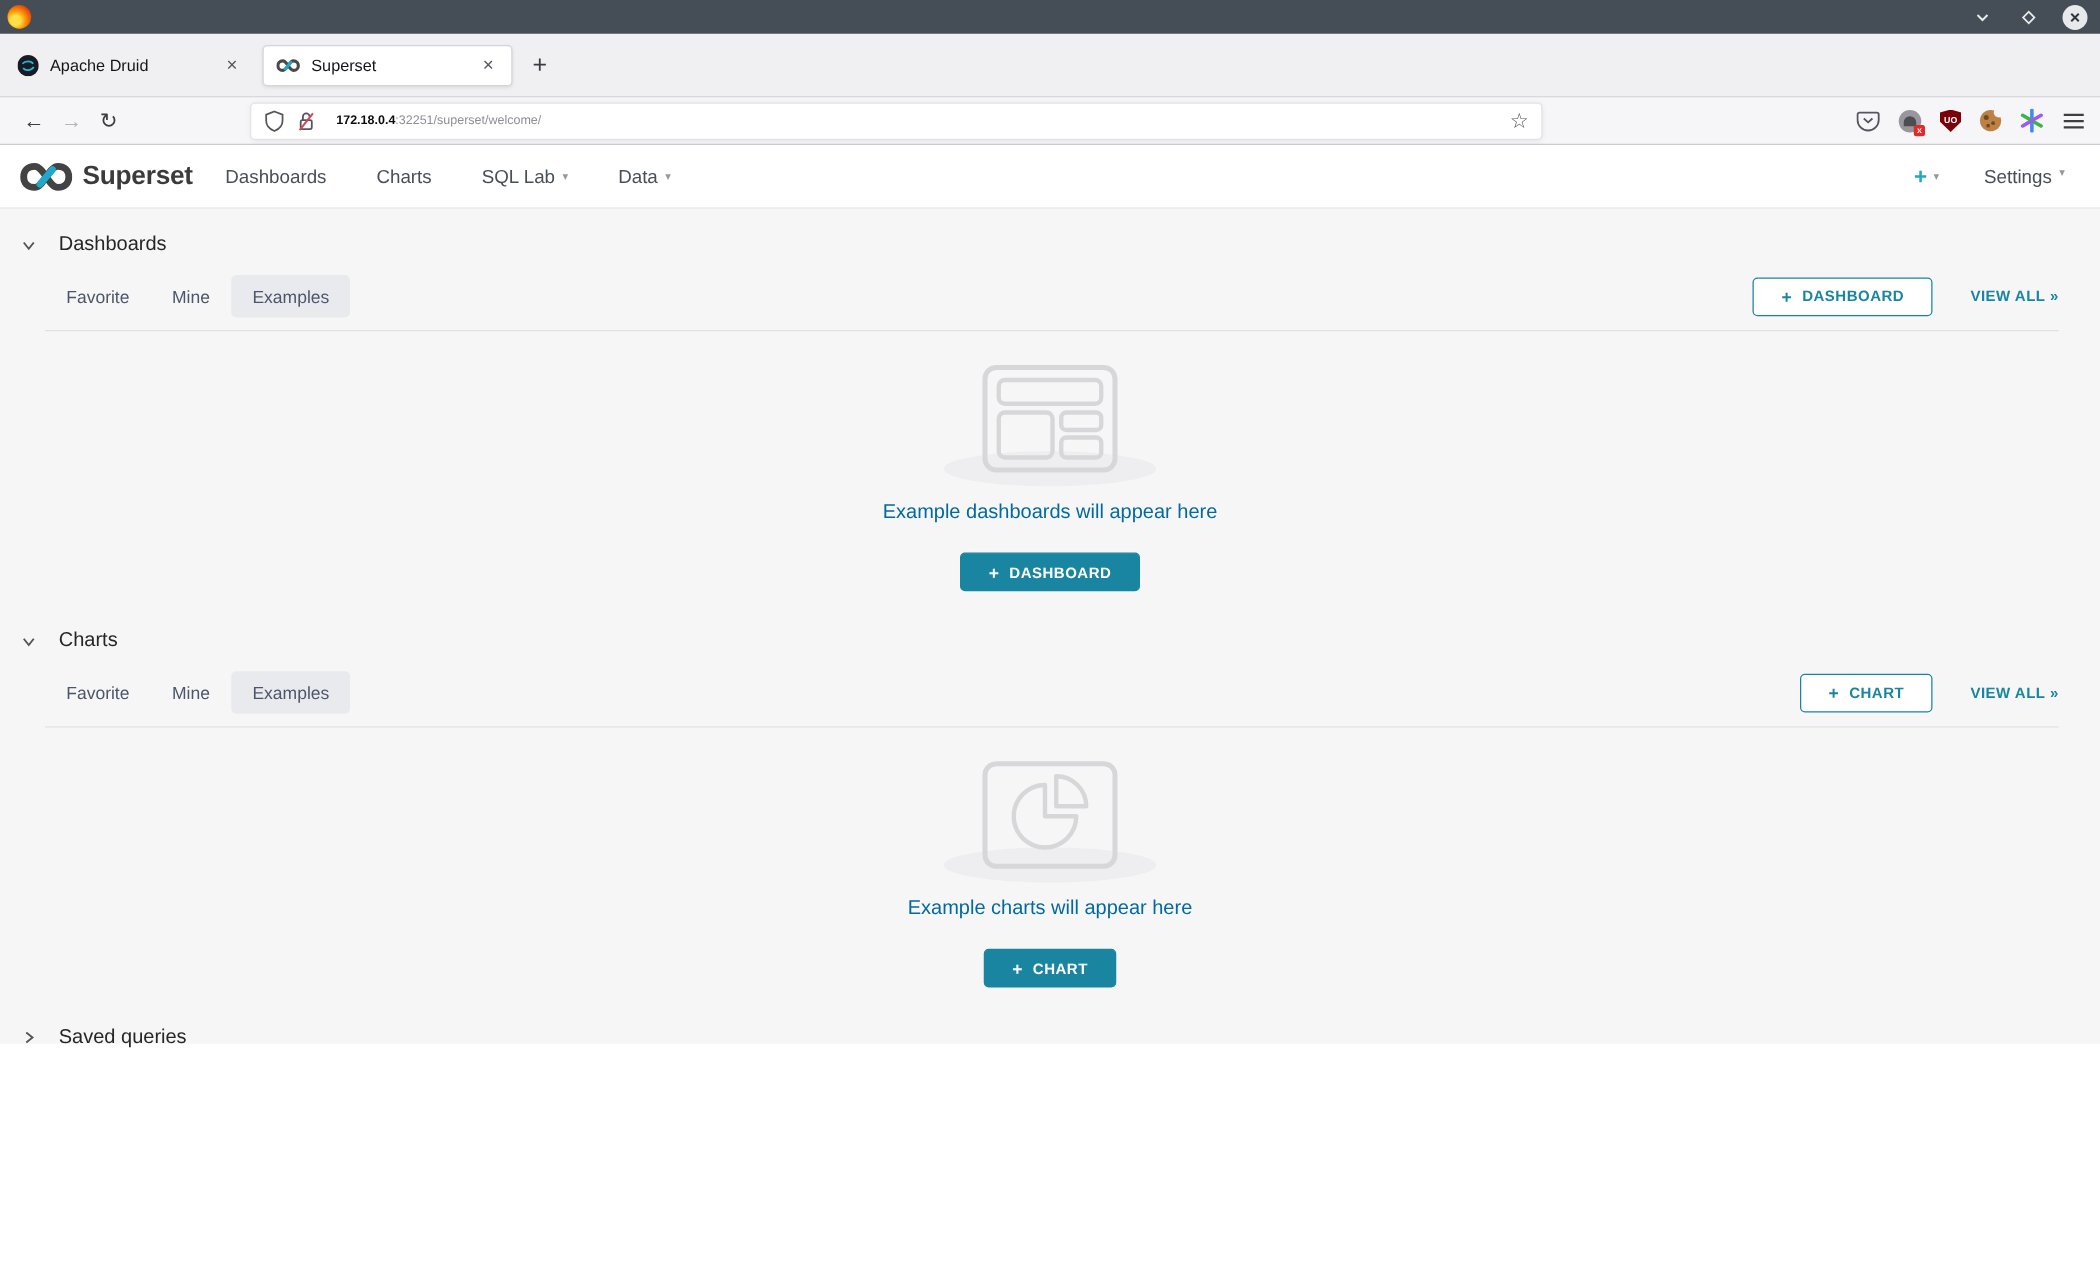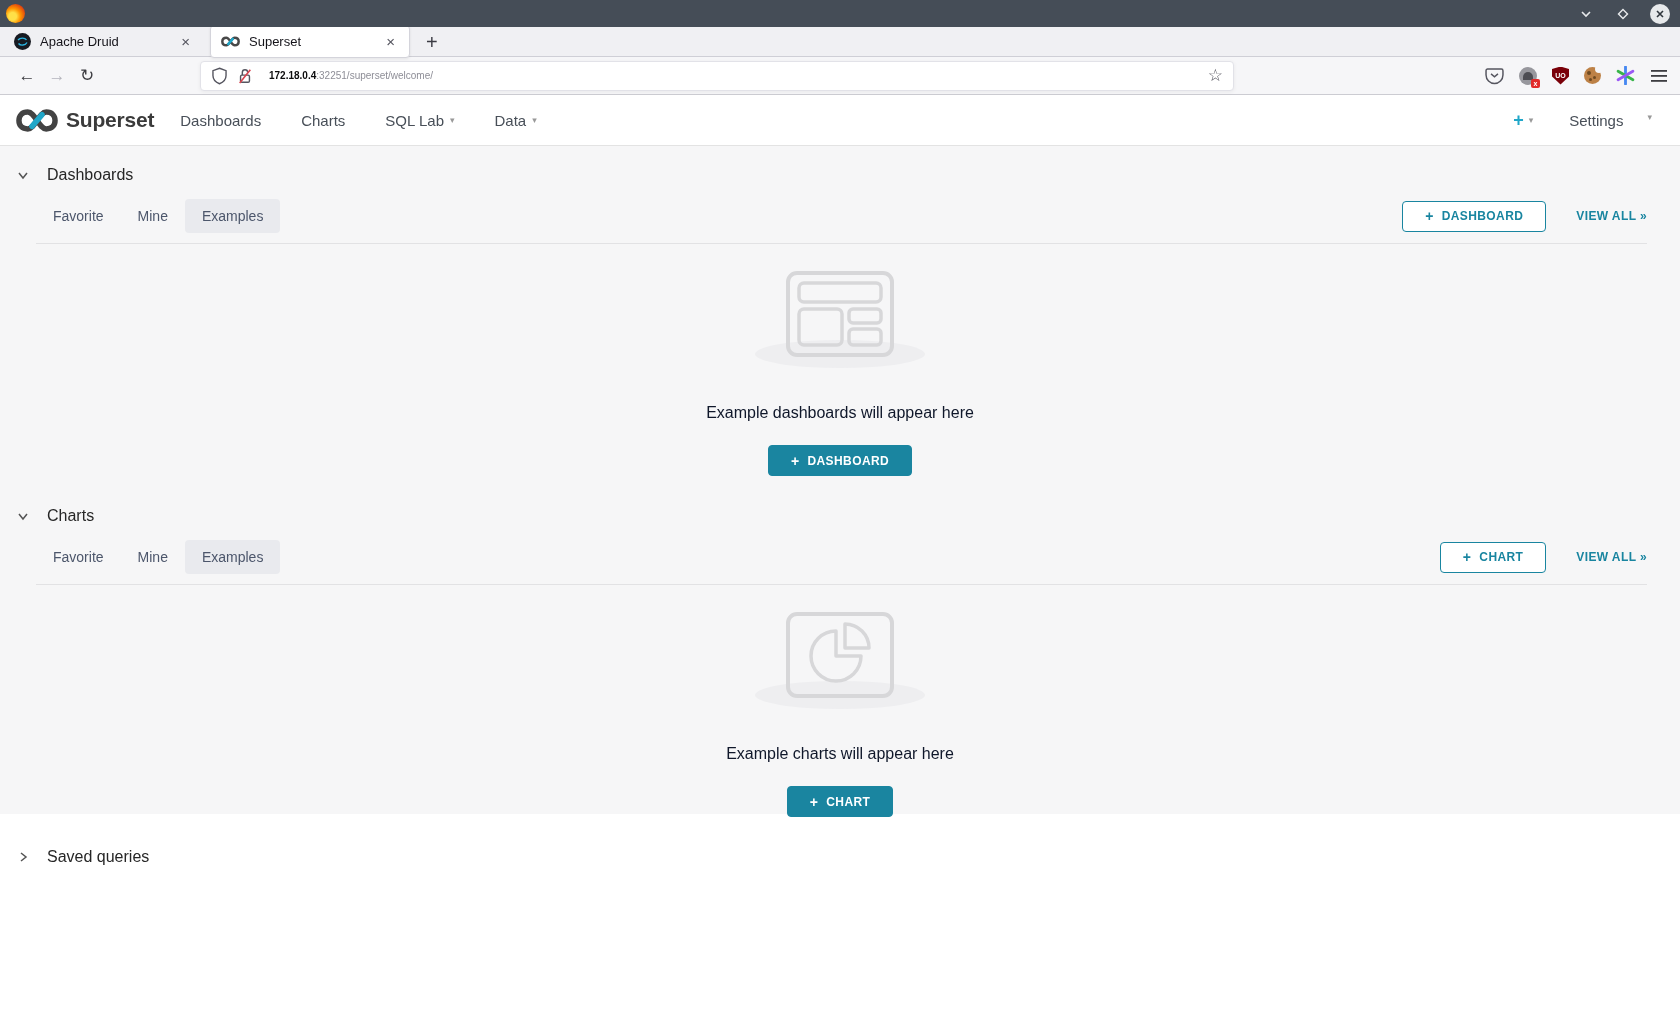--- a/index.html
+++ b/index.html
@@ -10,21 +10,21 @@
   
   .titlebar { height:27px; background:#454d57; display:flex; align-items:center; position:relative; }
   .fx-logo { width:19px; height:19px; margin-left:6px; border-radius:50%;
              background: radial-gradient(circle at 35% 65%, #ffe047 0 22%, #ff9500 45%, #e0440e 75%, #b5007f 100%); }
   .tb-title { position:absolute; left:0; right:0; text-align:center; color:#edf0f3; font-size:13px; }
   .win-controls { margin-left:auto; display:flex; align-items:center; gap:17px; margin-right:10px; z-index:2; }
   .win-btn { display:flex; align-items:center; justify-content:center; width:20px; height:20px; }
   .win-close { background:#e7e9eb; border-radius:50%; }
 
   
-  .tabstrip { height:30px; background:#f0f0f3; display:flex; align-items:center; border-bottom:1px solid #cfcfd6; padding-left:4px; }
+  .tabstrip { height:51px; background:#f0f0f3; display:flex; align-items:center; border-bottom:1px solid #cfcfd6; padding-left:4px; }
   .tab { height:33px; display:flex; align-items:center; padding:0 10px; border-radius:4px; width:200px; margin-right:6px; }
   .tab.active { background:#fff; border:1px solid #d4d4db; box-shadow:0 1px 3px rgba(0,0,0,.08); }
   .tab-label { flex:1; font-size:13px; color:#15141a; margin-left:9px; white-space:nowrap; overflow:hidden; }
   .tab-close { color:#55555f; font-size:15px; line-height:1; padding:2px 4px; }
   .newtab { font-size:20px; color:#3b3b43; padding:0 10px; line-height:1; }
 
   
   .toolbar { height:38px; background:#f6f6f8; border-bottom:1px solid #ccccd2; display:flex; align-items:center; padding:0 12px; }
   .nav-btn { width:30px; text-align:center; font-size:17px; color:#3d3d42; }
   .nav-btn.disabled { color:#b4b4bc; }
@@ -53,21 +53,21 @@
   
   .sup-nav { height:51px; background:#fff; border-bottom:1px solid #e3e3e3; display:flex; align-items:center; padding:0 16px; }
   .brand { display:flex; align-items:center; gap:8px; }
   .brand-name { font-size:21px; font-weight:700; color:#3b3b3b; letter-spacing:-0.2px; }
   .nav-items { display:flex; align-items:center; gap:40px; margin-left:26px; }
   .nav-item { display:flex; align-items:center; gap:6px; font-size:15px; color:#484f58; }
   .caret { font-size:9px; color:#999; }
   .nav-right { margin-left:auto; display:flex; align-items:center; gap:36px; margin-right:12px; }
   .plus-menu { display:flex; align-items:center; gap:5px; }
   .plus-glyph { color:#20A7C9; font-size:18px; font-weight:700; line-height:1; }
-  .settings-menu { display:flex; align-items:flex-start; gap:24px; font-size:15px; color:#484f58; }
+  .settings-menu { display:flex; align-items:flex-start; gap:6px; font-size:15px; color:#484f58; }
 
   
   .page-head { height:57px; background:#fff; border-bottom:1px solid #e8e8e8; display:flex; align-items:center; padding:0 16px; }
   .page-head h1 { margin:0; font-size:21px; font-weight:700; color:#414141; }
   .content { background:#f6f6f7; height:668px; padding-top:2px; }
   .section-row { display:flex; align-items:center; gap:17px; padding:13px 16px; }
   .section-label { font-size:16px; color:#262626; }
   .chev { display:flex; width:14px; justify-content:center; }
 
   .subheader { display:flex; align-items:center; margin:2px 33px 10px 36px; }
@@ -80,21 +80,21 @@
   .btn .plus { font-size:14px; font-weight:700; line-height:1; }
   .btn-outline { border:1px solid #1985A0; background:#fff; color:#1985A0; }
   .btn-primary { border:1px solid #1A85A0; background:#1A85A0; color:#fff; }
   .view-all { font-size:12px; font-weight:700; color:#1985A0; letter-spacing:.4px; }
   .divider { border:0; border-top:1px solid #e2e2e4; margin:0 33px 0 36px; }
 
   .empty { display:flex; flex-direction:column; align-items:center; padding:26px 0 18px; }
   .icon-wrap { position:relative; width:200px; height:94px; display:flex; justify-content:center; }
   .icon-shadow { position:absolute; bottom:-4px; left:15px; width:170px; height:28px; border-radius:50%; background:#eeeef0; }
   .icon-wrap svg { position:relative; z-index:1; }
-  .empty-text { margin-top:40px; font-size:16px; color:#0f172a; }
+  .empty-text { margin-top:16px; font-size:16px; color:#0369a1; }
   .empty .btn { margin-top:23px; }
 </style>
 </head>
 <body>
 
 <div class="screen">
 
   <div class="titlebar">
     <div class="fx-logo"></div>
     <div class="win-controls">

